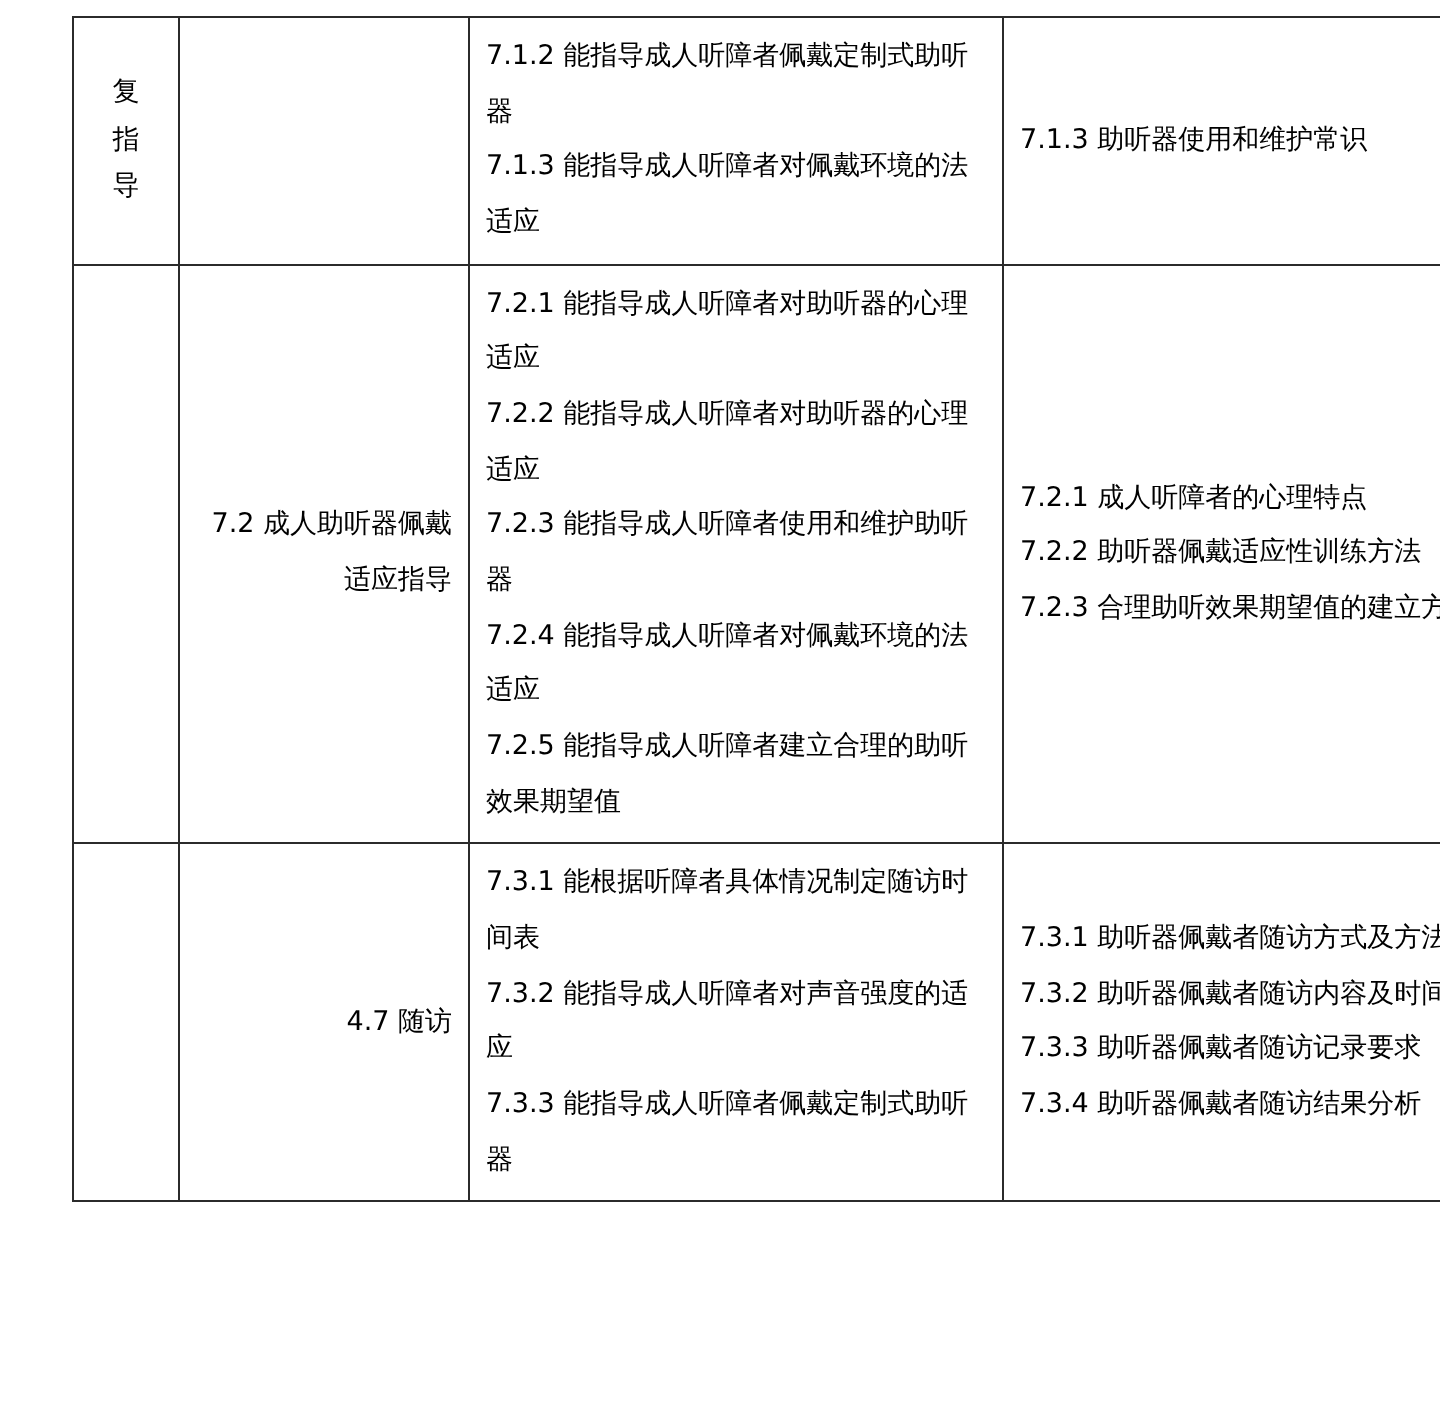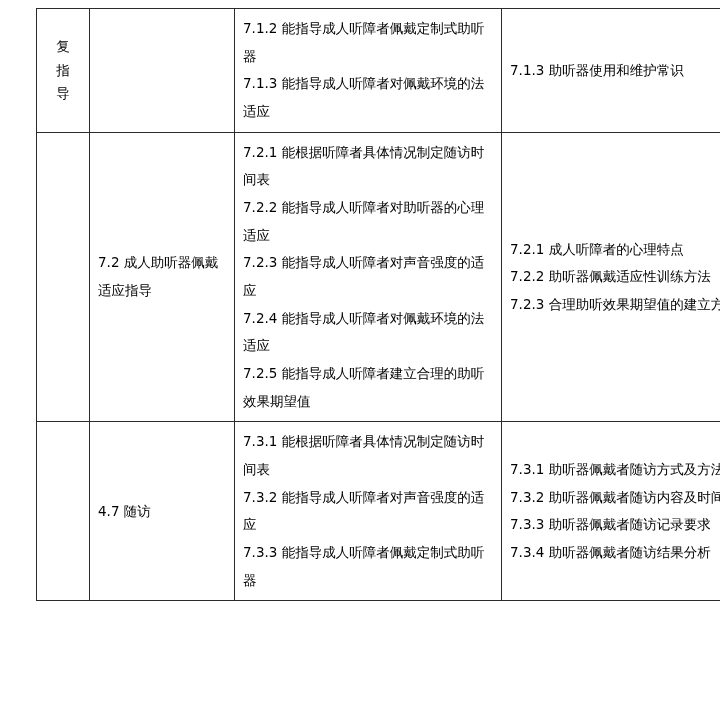--- a/index.html
+++ b/index.html
@@ -36,21 +36,21 @@
     line-height: 2.05;
     color: #000;
   }
   td.col-a {
     width: 36px;
     text-align: center;
     padding: 6px 2px;
   }
   td.col-b {
     width: 128px;
-    text-align: left;
+    text-align: right;
     padding-left: 14px;
     padding-right: 6px;
   }
   td.col-c {
     width: 250px;
     text-align: left;
     padding-left: 18px;
   }
   td.col-d {
     width: 234px;
@@ -94,23 +94,23 @@
         </td>
         <td class="col-d">
           <span class="cell-block">7.1.3  助听器使用和维护常识</span>
         </td>
       </tr>
 
       <tr>
         <td class="col-a"></td>
         <td class="col-b">7.2 成人助听器佩戴适应指导</td>
         <td class="col-c">
-          <span class="cell-block">7.2.1 能根据听障者具体情况制定随访时间表</span>
+          <span class="cell-block">7.2.1 能指导成人听障者对助听器的心理适应</span>
           <span class="cell-block">7.2.2 能指导成人听障者对助听器的心理适应</span>
-          <span class="cell-block">7.2.3 能指导成人听障者对声音强度的适应</span>
+          <span class="cell-block">7.2.3 能指导成人听障者使用和维护助听器</span>
           <span class="cell-block">7.2.4 能指导成人听障者对佩戴环境的法适应</span>
           <span class="cell-block">7.2.5 能指导成人听障者建立合理的助听效果期望值</span>
         </td>
         <td class="col-d">
           <span class="cell-block">7.2.1 成人听障者的心理特点</span>
           <span class="cell-block">7.2.2 助听器佩戴适应性训练方法</span>
           <span class="cell-block">7.2.3 合理助听效果期望值的建立方</span>
         </td>
       </tr>
 

